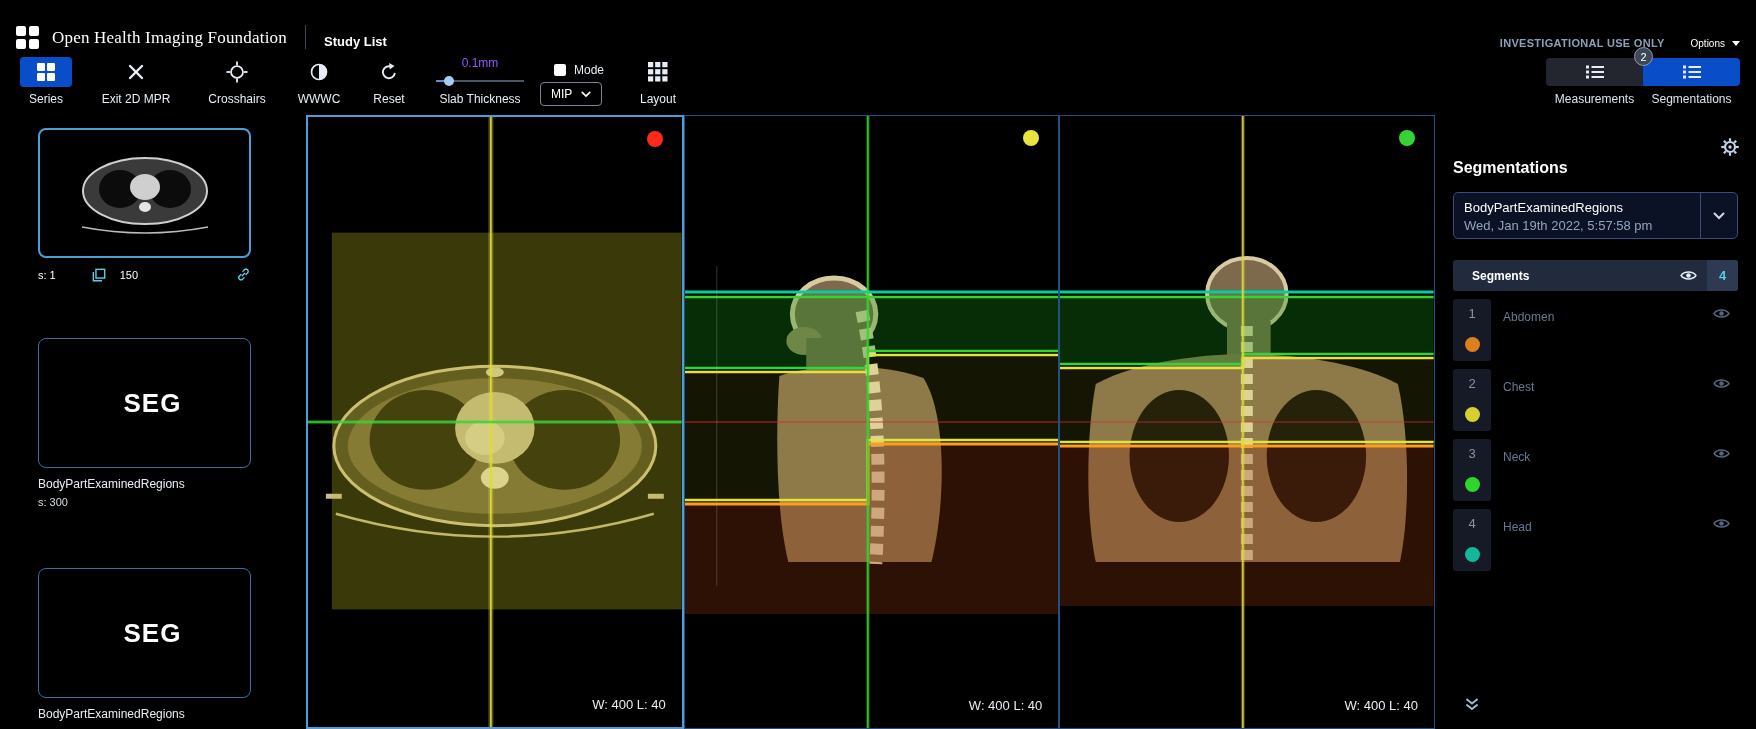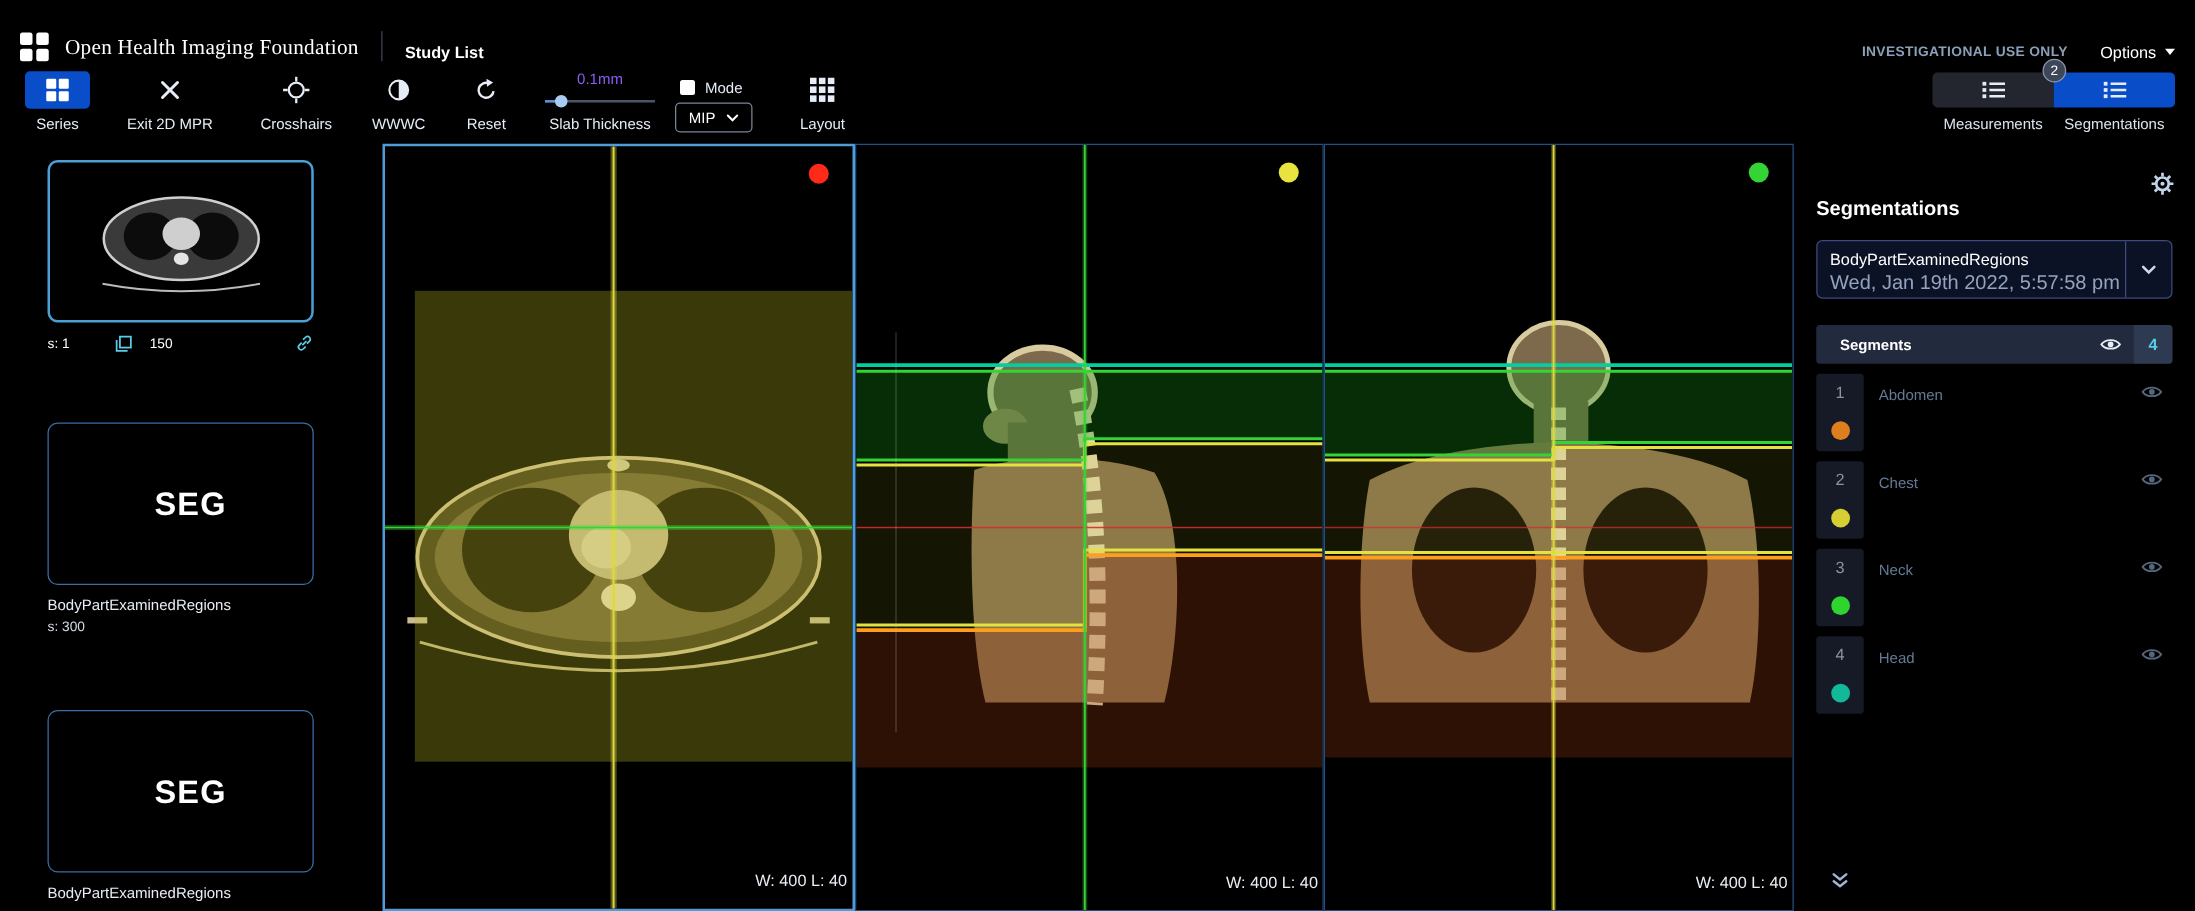--- a/index.html
+++ b/index.html
@@ -9,38 +9,38 @@
   
   .header{height:49px;display:flex;align-items:flex-end;padding:0 16px;flex:none;}
   .logo{display:flex;align-items:center;cursor:pointer;}
   .logo-grid{display:grid;grid-template-columns:10px 10px;grid-template-rows:10px 10px;gap:3px;}
   .logo-grid i{background:#fff;border-radius:2px;display:block;}
   .app-name{font-family:"Liberation Serif",serif;font-size:17px;color:#fff;margin-left:13px;letter-spacing:.2px;}
   .header-divider{width:1px;height:24px;background:#3f4754;margin:0 18px;}
   .study-list{color:#fff;font-size:13px;font-weight:700;cursor:pointer;text-decoration:none;}
   .header-right{margin-left:auto;display:flex;align-items:center;gap:26px;}
   .investigational{color:#8aa0b8;font-size:11px;font-weight:700;letter-spacing:.3px;}
-  .options{display:flex;align-items:center;gap:7px;color:#fff;font-size:13px;cursor:pointer;}
+  .options{display:flex;align-items:center;gap:7px;color:#fff;font-size:10px;cursor:pointer;}
   .caret-tri{width:0;height:0;border-left:4px solid transparent;border-right:4px solid transparent;border-top:5px solid #fff;display:inline-block;}
 
   
   .toolbar{height:66px;flex:none;display:flex;align-items:flex-end;padding:4px 16px 9px 14px;box-sizing:border-box;gap:8px;}
   .tool-item{display:flex;flex-direction:column;align-items:center;justify-content:flex-end;gap:5px;color:#e6edf6;cursor:pointer;}
   .tool-label{font-size:12px;color:#e6edf6;white-space:nowrap;}
   .icon-wrap{display:flex;align-items:center;justify-content:center;height:30px;color:#e6edf6;}
   .icon-wrap.active{background:#0a4dc9;border-radius:4px;padding:0 16px;}
   .tool-item.w64{width:64px}.tool-item.w96{width:100px}.tool-item.w86{width:86px}.tool-item.w60{width:62px}
   .slab{width:104px;}
   .slab-value{font-size:12px;color:#8b5cf6;}
   .slider{position:relative;width:88px;height:12px;cursor:pointer;}
   .slider-track{position:absolute;left:0;right:0;top:5px;height:2px;background:#4a5568;}
   .slider-fill{position:absolute;left:0;width:12px;top:5px;height:2px;background:#5a8fd6;}
   .slider-thumb{position:absolute;left:8px;top:1px;width:10px;height:10px;border-radius:50%;background:#a9cdf2;}
   .mode-item{width:78px;align-items:flex-start;}
-  .mode-row{display:flex;align-items:center;gap:8px;cursor:pointer;margin-left:4px;}
+  .mode-row{display:flex;align-items:center;gap:8px;cursor:pointer;margin-left:14px;}
   .checkbox{width:12px;height:12px;background:#fff;border-radius:2px;display:inline-block;}
   .mode-label{font-size:12px;color:#e6edf6;}
   .mip-select{display:flex;align-items:center;gap:9px;border:1px solid #7c8596;border-radius:4px;padding:4px 10px;color:#fff;font-size:12px;cursor:pointer;}
   .toolbar-right{margin-left:auto;display:flex;flex-direction:column;align-items:center;gap:6px;}
   .toggle-row{display:flex;}
   .toggle-btn{width:97px;height:28px;display:flex;align-items:center;justify-content:center;color:#e6edf6;cursor:pointer;}
   .toggle-btn.meas{background:#23262e;border-radius:4px 0 0 4px;}
   .toggle-btn.segs{background:#0a4dc9;border-radius:0 4px 4px 0;position:relative;}
   .badge{position:absolute;top:-11px;left:-9px;width:19px;height:19px;border-radius:50%;background:#3e4757;border:1.5px solid #8f99ad;color:#fff;font-size:11px;display:flex;align-items:center;justify-content:center;box-sizing:border-box;}
   .toggle-labels{display:flex;}
@@ -62,30 +62,30 @@
   .thumb-series{margin-top:5px;font-size:11px;color:#d6dce6;}
   .card2{margin-top:56px;}
   .card3{margin-top:60px;}
 
   
   .viewport-grid{width:1129px;flex:none;display:flex;}
   .viewport{flex:1;position:relative;background:#000;border:1px solid #215083;box-sizing:border-box;overflow:hidden;cursor:pointer;}
   .viewport.active{border:2px solid #4f9cd8;}
   .vp-svg{position:absolute;inset:0;width:100%;height:100%;}
   .marker-dot{position:absolute;top:14px;right:19px;width:16px;height:16px;border-radius:50%;}
-  .wl-text{position:absolute;bottom:15px;right:4px;font-size:13px;color:#e8edf4;}
+  .wl-text{position:absolute;bottom:15px;right:16px;font-size:13px;color:#e8edf4;}
 
   
   .seg-panel{width:321px;flex:none;box-sizing:border-box;padding:0 18px;position:relative;color:#fff;}
   .gear-btn{position:absolute;top:22px;right:16px;color:#c2d4ea;cursor:pointer;display:flex;}
   .seg-title{margin-top:44px;font-size:16px;font-weight:700;}
   .combo{margin-top:15px;display:flex;align-items:stretch;border:1px solid #3d4a7d;background:#0c1226;border-radius:5px;height:47px;box-sizing:border-box;overflow:hidden;}
   .combo-main{flex:1;padding:7px 10px 0;min-width:0;cursor:pointer;}
   .combo-name{font-size:13px;color:#fff;white-space:nowrap;overflow:hidden;}
-  .combo-date{font-size:16px;color:#94a3bd;margin-top:3px;white-space:nowrap;}
+  .combo-date{font-size:13px;color:#94a3bd;margin-top:3px;white-space:nowrap;}
   .combo-caret{width:36px;border-left:1px solid #3d4a7d;display:flex;align-items:center;justify-content:center;color:#cfd9ea;cursor:pointer;}
   .segments-header{margin-top:21px;height:31px;background:#222b3d;display:flex;align-items:center;border-radius:3px;overflow:hidden;}
   .segments-title{flex:1;padding-left:19px;font-size:12px;font-weight:700;color:#fff;}
   .eye-all{color:#e6edf6;display:flex;padding:0 10px;cursor:pointer;}
   .count-box{width:31px;height:31px;background:#2d3a52;color:#5acce6;font-weight:700;font-size:13px;display:flex;align-items:center;justify-content:center;}
   .segment-row{margin-top:8px;display:flex;height:62px;cursor:pointer;}
   .idx-cell{width:38px;flex:none;background:#151a26;border-radius:3px;display:flex;flex-direction:column;align-items:center;justify-content:space-between;padding:7px 0 9px;box-sizing:border-box;}
   .idx{font-size:13px;color:#8b93a6;}
   .dot{width:15px;height:15px;border-radius:50%;}
   .row-main{flex:1;padding:8px 0 0 12px;}

